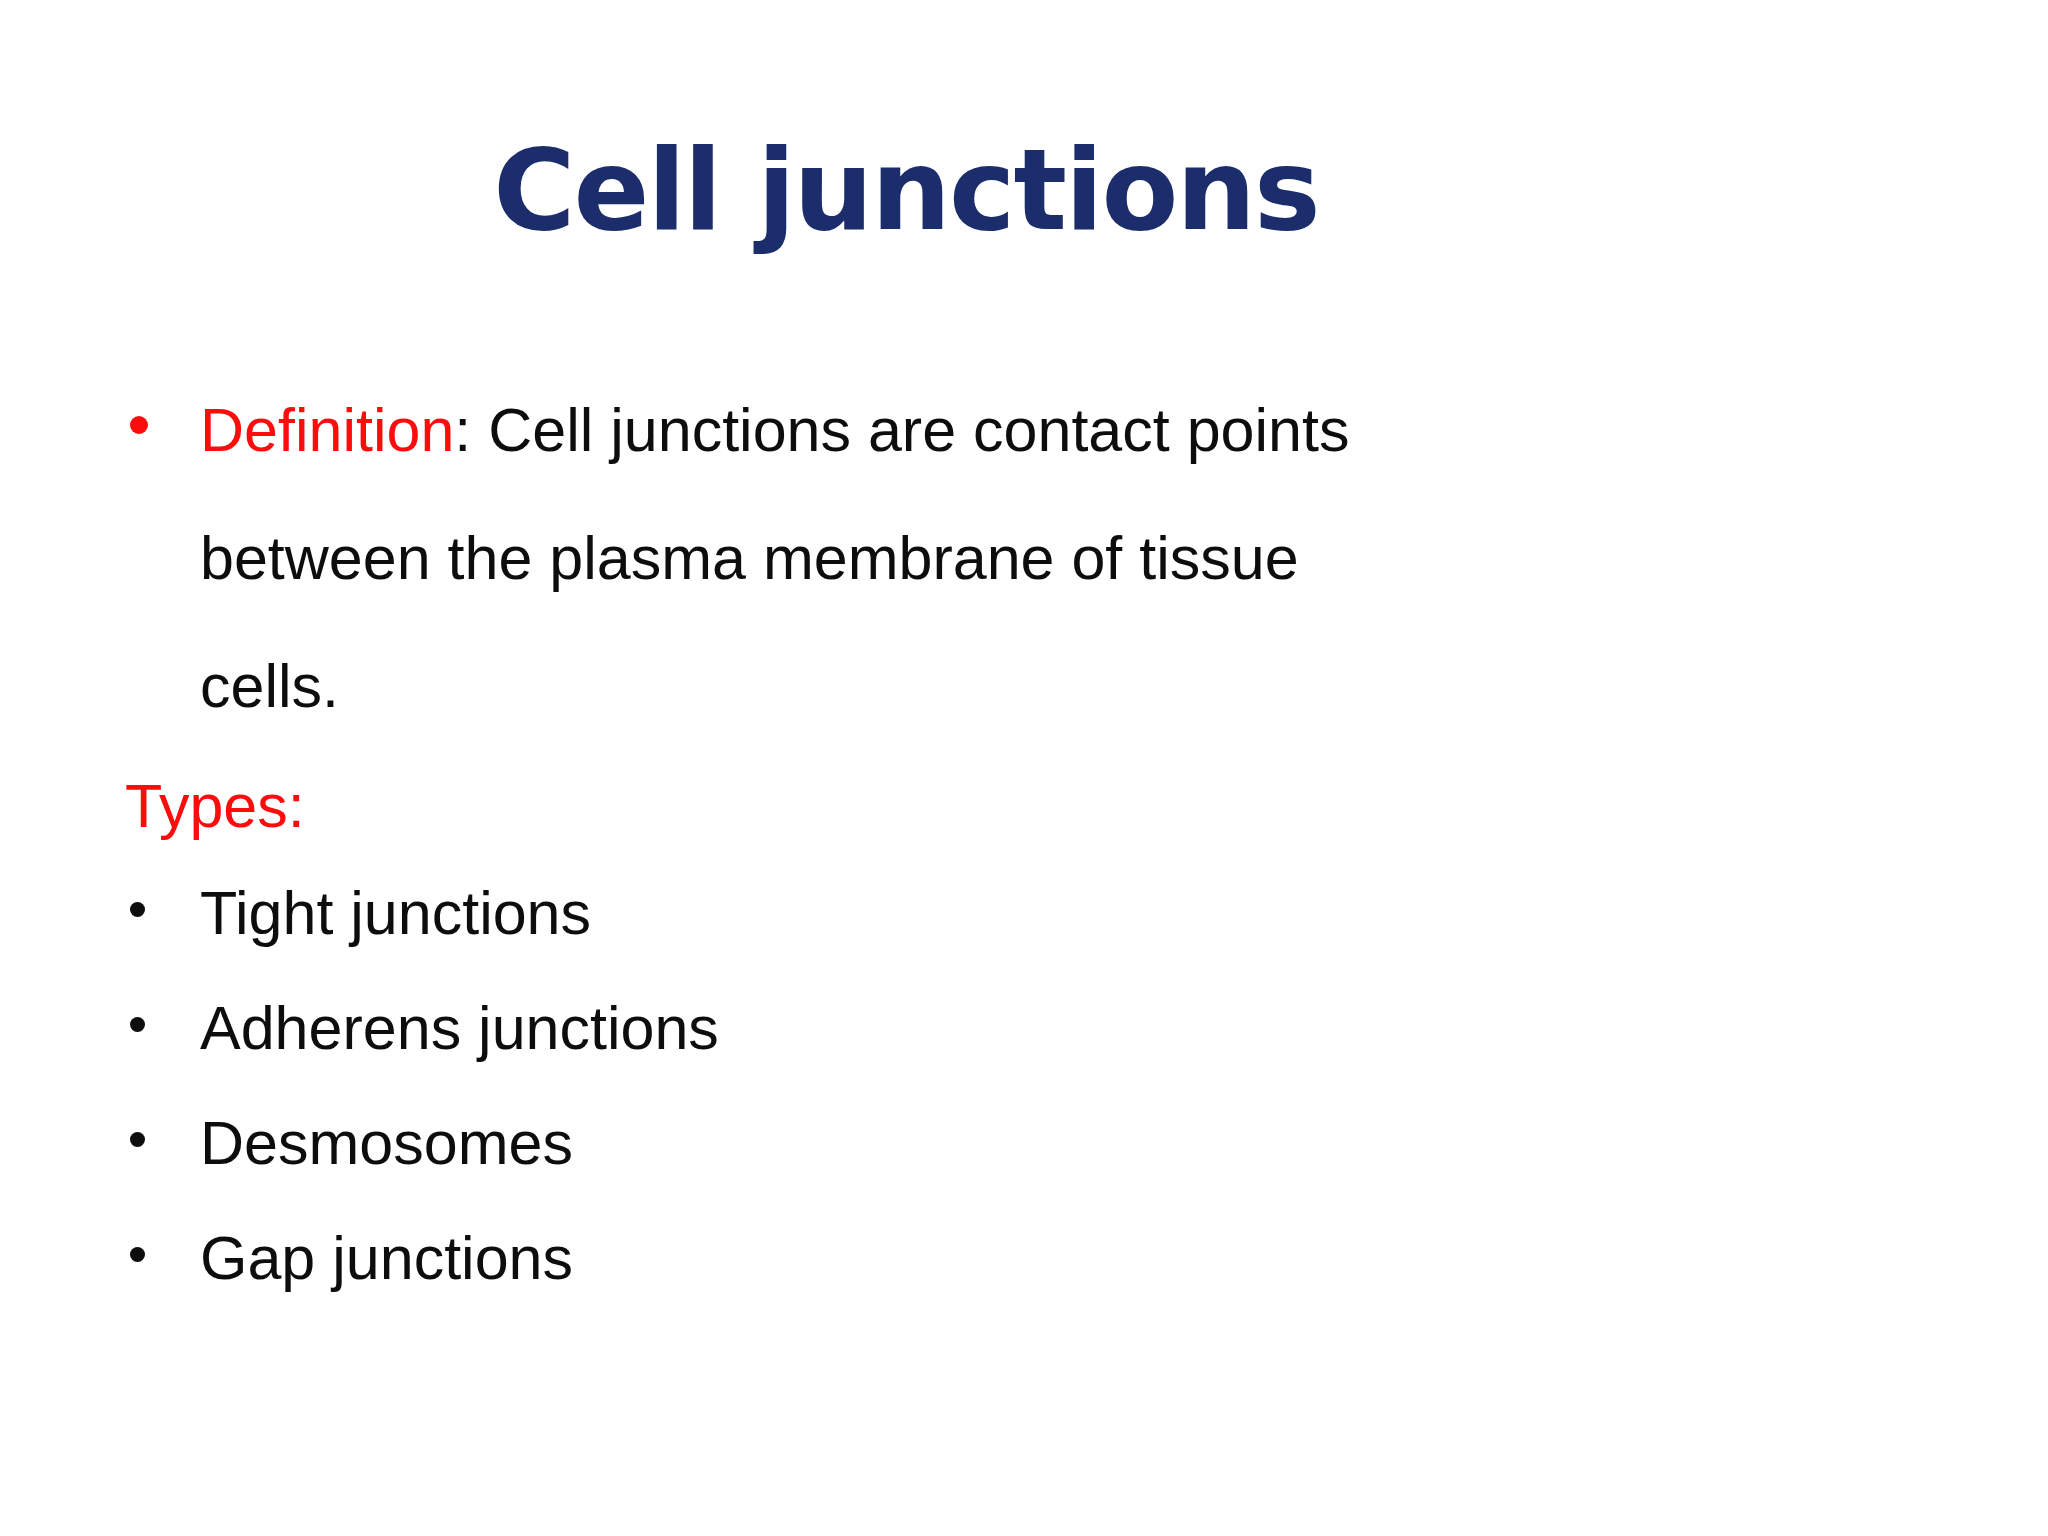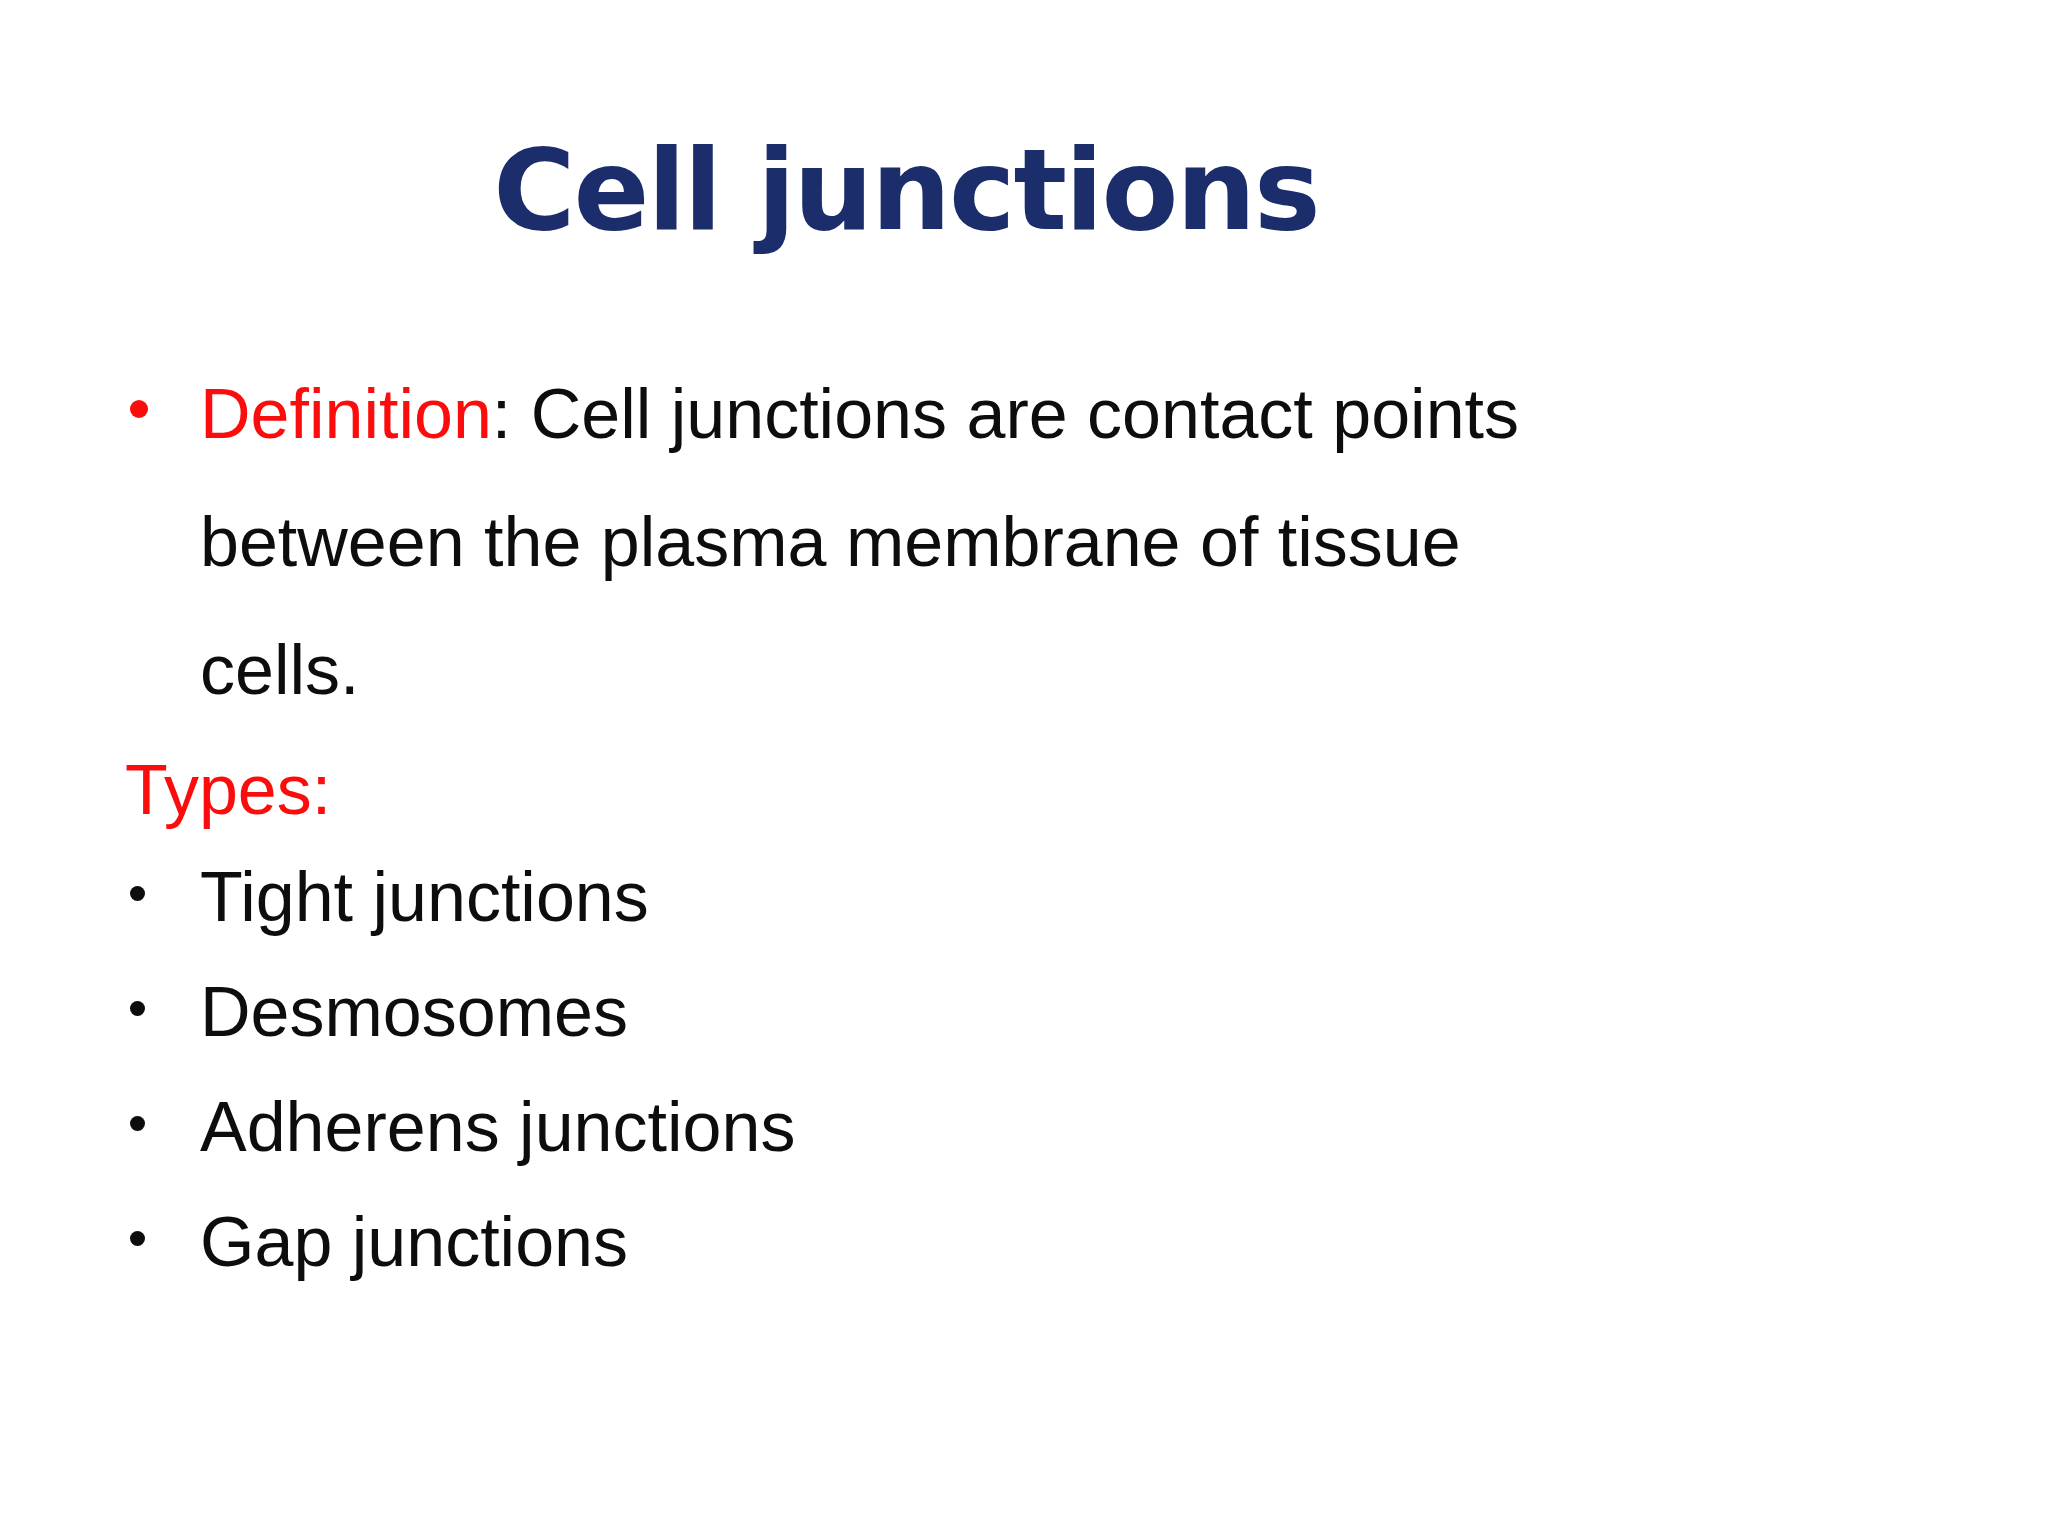--- a/index.html
+++ b/index.html
@@ -26,23 +26,23 @@
     font-family: "DejaVu Sans", sans-serif;
     font-weight: 800;
     font-size: 112px;
     line-height: 1.15;
     letter-spacing: -2px;
     color: #1b2d6b;
   }
   .content {
     position: absolute;
     left: 125px;
-    top: 364px;
+    top: 380px;
     width: 1850px;
-    font-size: 70px;
+    font-size: 61px;
     white-space: nowrap;
   }
   .row {
     display: flex;
     align-items: flex-start;
   }
   .bullet-col {
     flex: 0 0 75px;
     width: 75px;
     display: block;
@@ -112,28 +112,28 @@
       <span class="bullet-col">
         <span class="dot dot-black"></span>
       </span>
       <span class="type-label">Tight junctions</span>
     </div>
 
     <div class="row type-row">
       <span class="bullet-col">
         <span class="dot dot-black"></span>
       </span>
-      <span class="type-label">Desmosomes</span>
+      <span class="type-label">Adherens junctions</span>
     </div>
 
     <div class="row type-row">
       <span class="bullet-col">
         <span class="dot dot-black"></span>
       </span>
-      <span class="type-label">Adherens junctions</span>
+      <span class="type-label">Desmosomes</span>
     </div>
 
 
     <div class="row type-row">
       <span class="bullet-col">
         <span class="dot dot-black"></span>
       </span>
       <span class="type-label">Gap junctions</span>
     </div>
 

